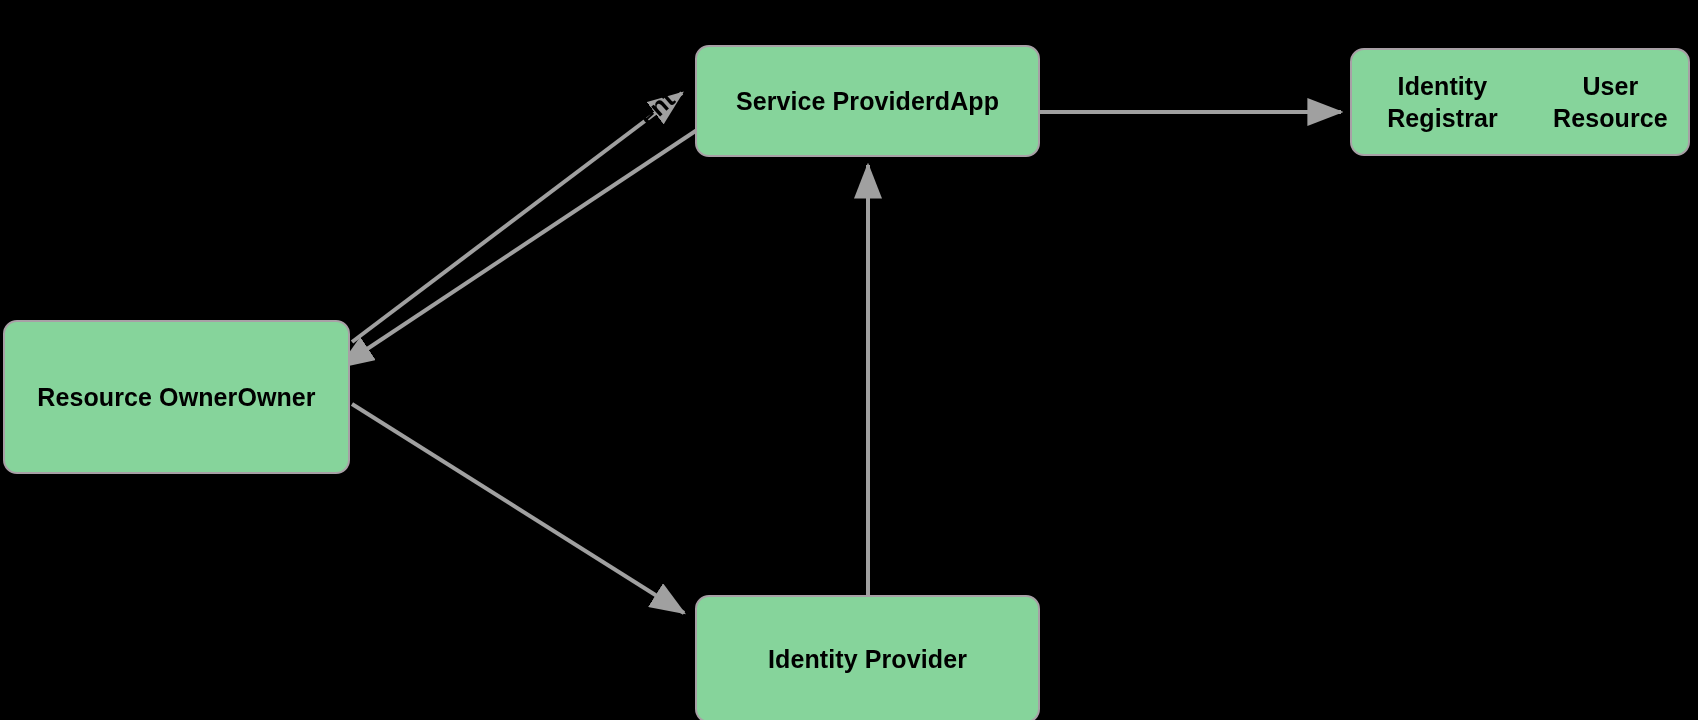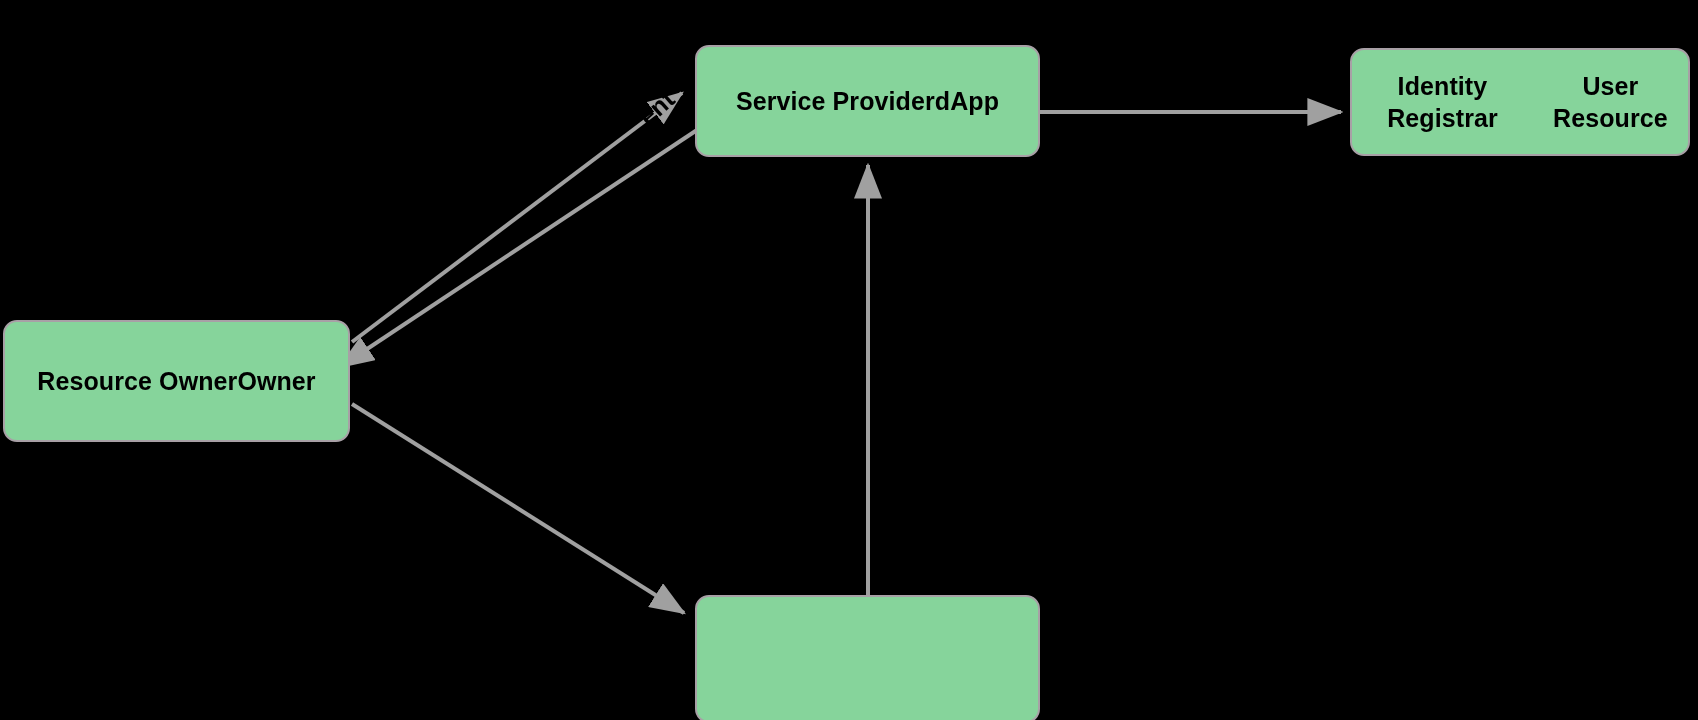--- a/index.html
+++ b/index.html
@@ -36,21 +36,21 @@
     color: #000000;
     font-size: 25px;
     font-weight: bold;
     line-height: 1.28;
     text-align: center;
     letter-spacing: 0.1px;
   }
   .node .line2 { display: block; }
 
   #node-resource-owner {
-    left: 3px;  top: 320px;  width: 347px;  height: 122px;
+    left: 3px;  top: 320px;  width: 347px;  height: 154px;
   }
   #node-service-provider {
     left: 695px; top: 45px;  width: 345px;  height: 112px;
   }
   #node-identity-registrar {
     left: 1350px; top: 48px; width: 340px;  height: 108px;
   }
   #node-identity-provider {
     left: 695px; top: 595px; width: 345px;  height: 128px;
   }
@@ -112,17 +112,18 @@
     <span class="line1">Service Provider</span>
     <span class="line2">dApp</span>
   </div>
 
   <div class="node" id="node-identity-registrar">
     <span class="line1">Identity Registrar</span>
     <span class="line2">User Resource</span>
   </div>
 
   <div class="node" id="node-identity-provider">
+    <span class="line1">Identity Provider</span>
   </div>
 
   <div class="edge-label" id="edge-label-consent">ent</div>
 
 </div>
 
 </body></html>

